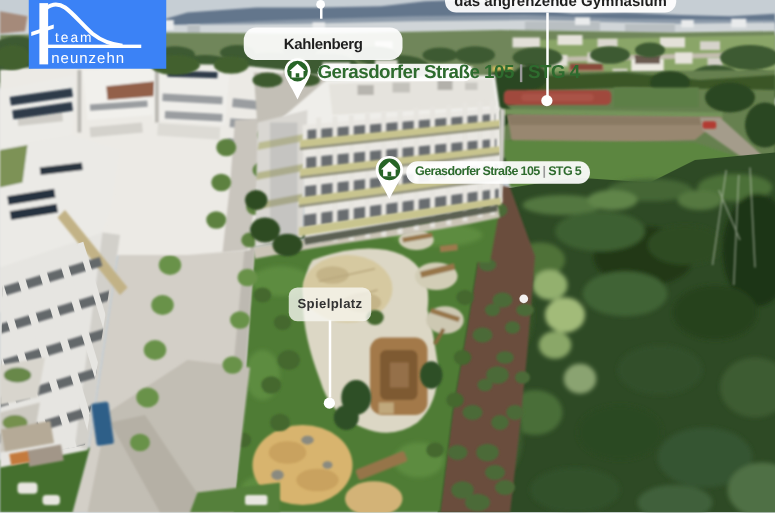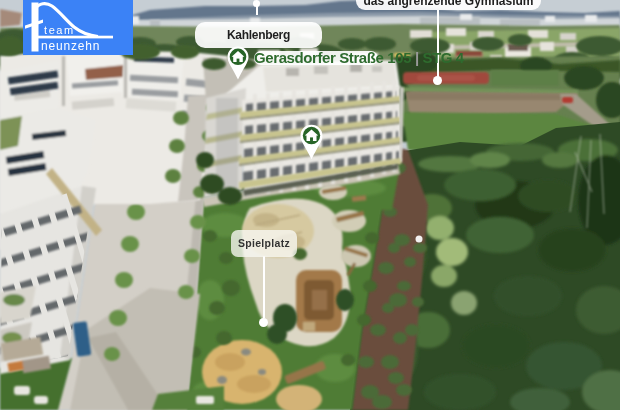--- a/index.html
+++ b/index.html
@@ -524,19 +524,20 @@
 
 <div class="pill" style="left:254px;top:51px;width:124px;height:14px;line-height:14px;font-size:15px;letter-spacing:-0.4px;color:#2e6b2e;border-radius:7px;">Gerasdorfer Straße 105 <span style="color:#999;">|</span> STG 4</div>
 
 <svg style="position:absolute;left:300px;top:124px;" width="23" height="36" viewBox="0 0 22 34">
   <path d="M11,0.5 C17,0.5 21.5,5 21.5,11 C21.5,16.5 17,21 11,33.5 C5,21 0.5,16.5 0.5,11 C0.5,5 5,0.5 11,0.5 Z" fill="#fff"></path>
   <circle cx="11" cy="10.8" r="8.3" fill="#276427"></circle>
   <path d="M11,5 L17.4,10.8 L15.8,10.8 L15.8,16 L6.2,16 L6.2,10.8 L4.6,10.8 Z" fill="#fff"></path>
   <rect x="9.6" y="12.6" width="2.8" height="3.4" fill="#276427"></rect>
 </svg>
 
+<div class="pill" style="left:325px;top:129px;width:147px;height:18px;line-height:18px;font-size:10px;letter-spacing:-0.5px;color:#2e6b2e;border-radius:9px;">Gerasdorfer Straße 105 <span style="color:#999;">|</span> STG 5</div>
 
 <div style="position:absolute;left:263px;top:256px;width:1.5px;height:62px;background:#fff;"></div>
 <div style="position:absolute;left:259px;top:318px;width:9px;height:9px;border-radius:50%;background:#fff;"></div>
 
 <div class="pill" style="left:231px;top:230px;width:66px;height:27px;line-height:27px;font-size:10.5px;letter-spacing:0.3px;color:#333;background:rgba(248,248,244,0.78);border-radius:7px;">Spielplatz</div>
 
 </div>
 
 </body></html>

